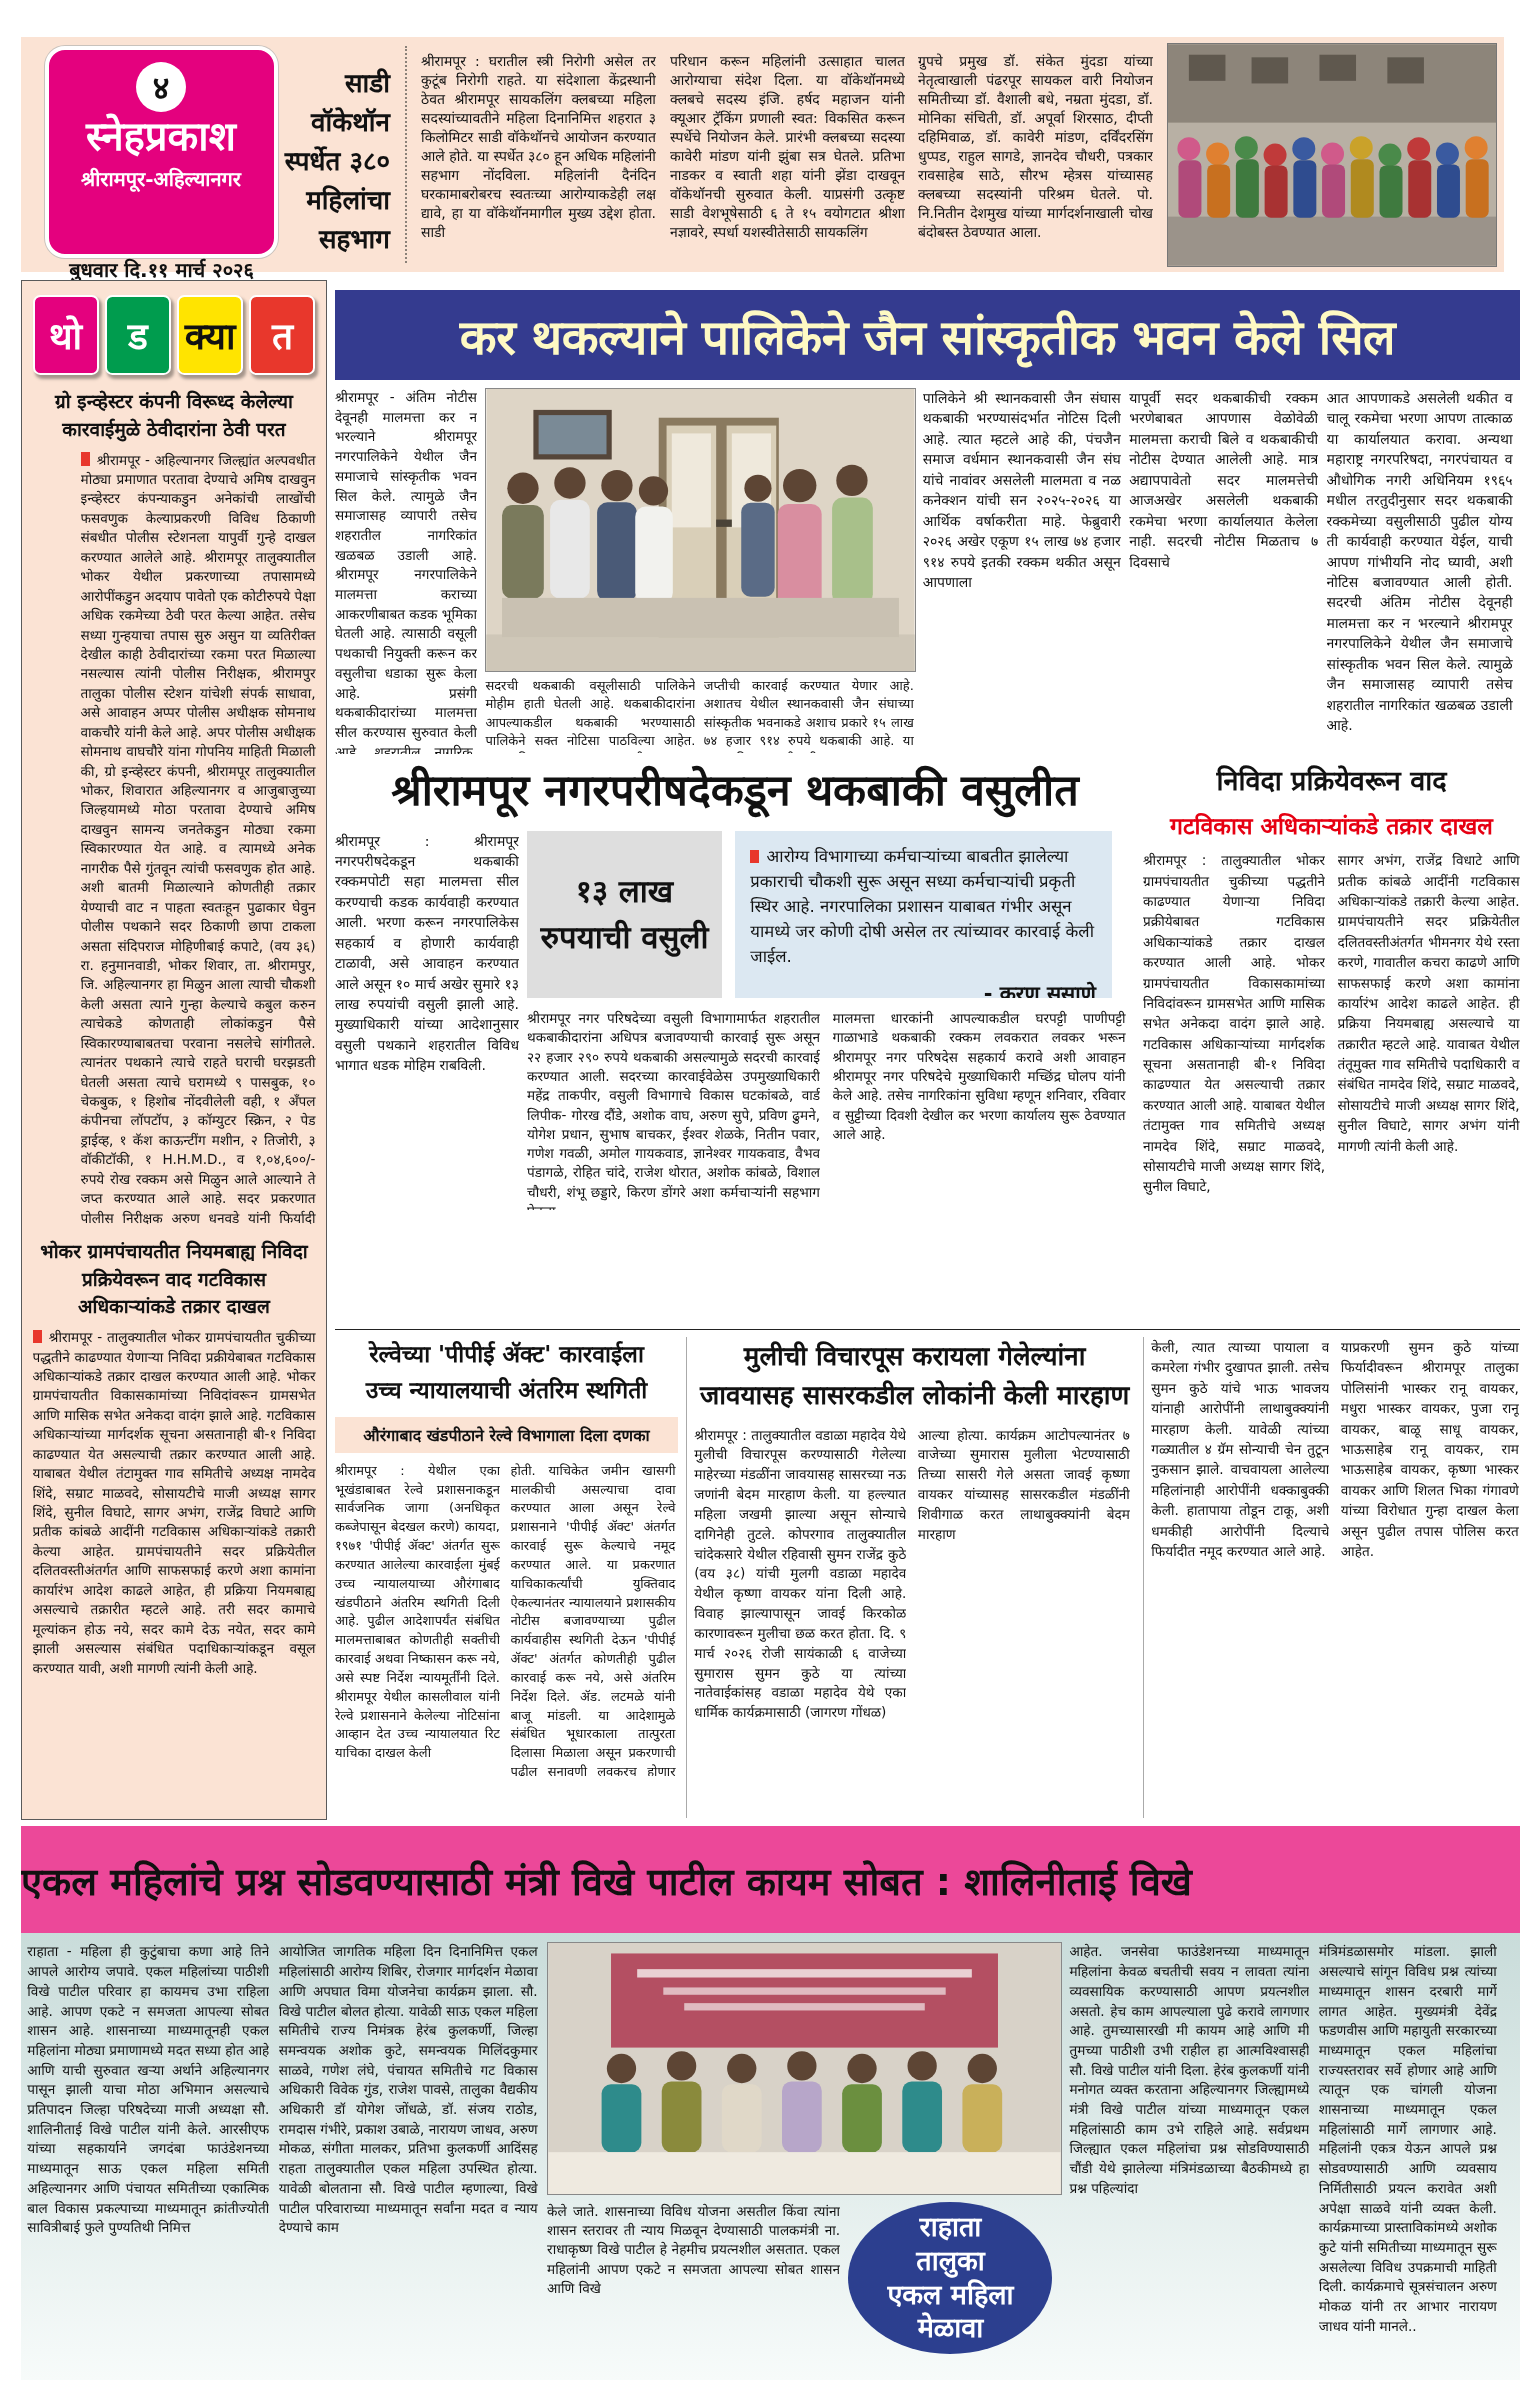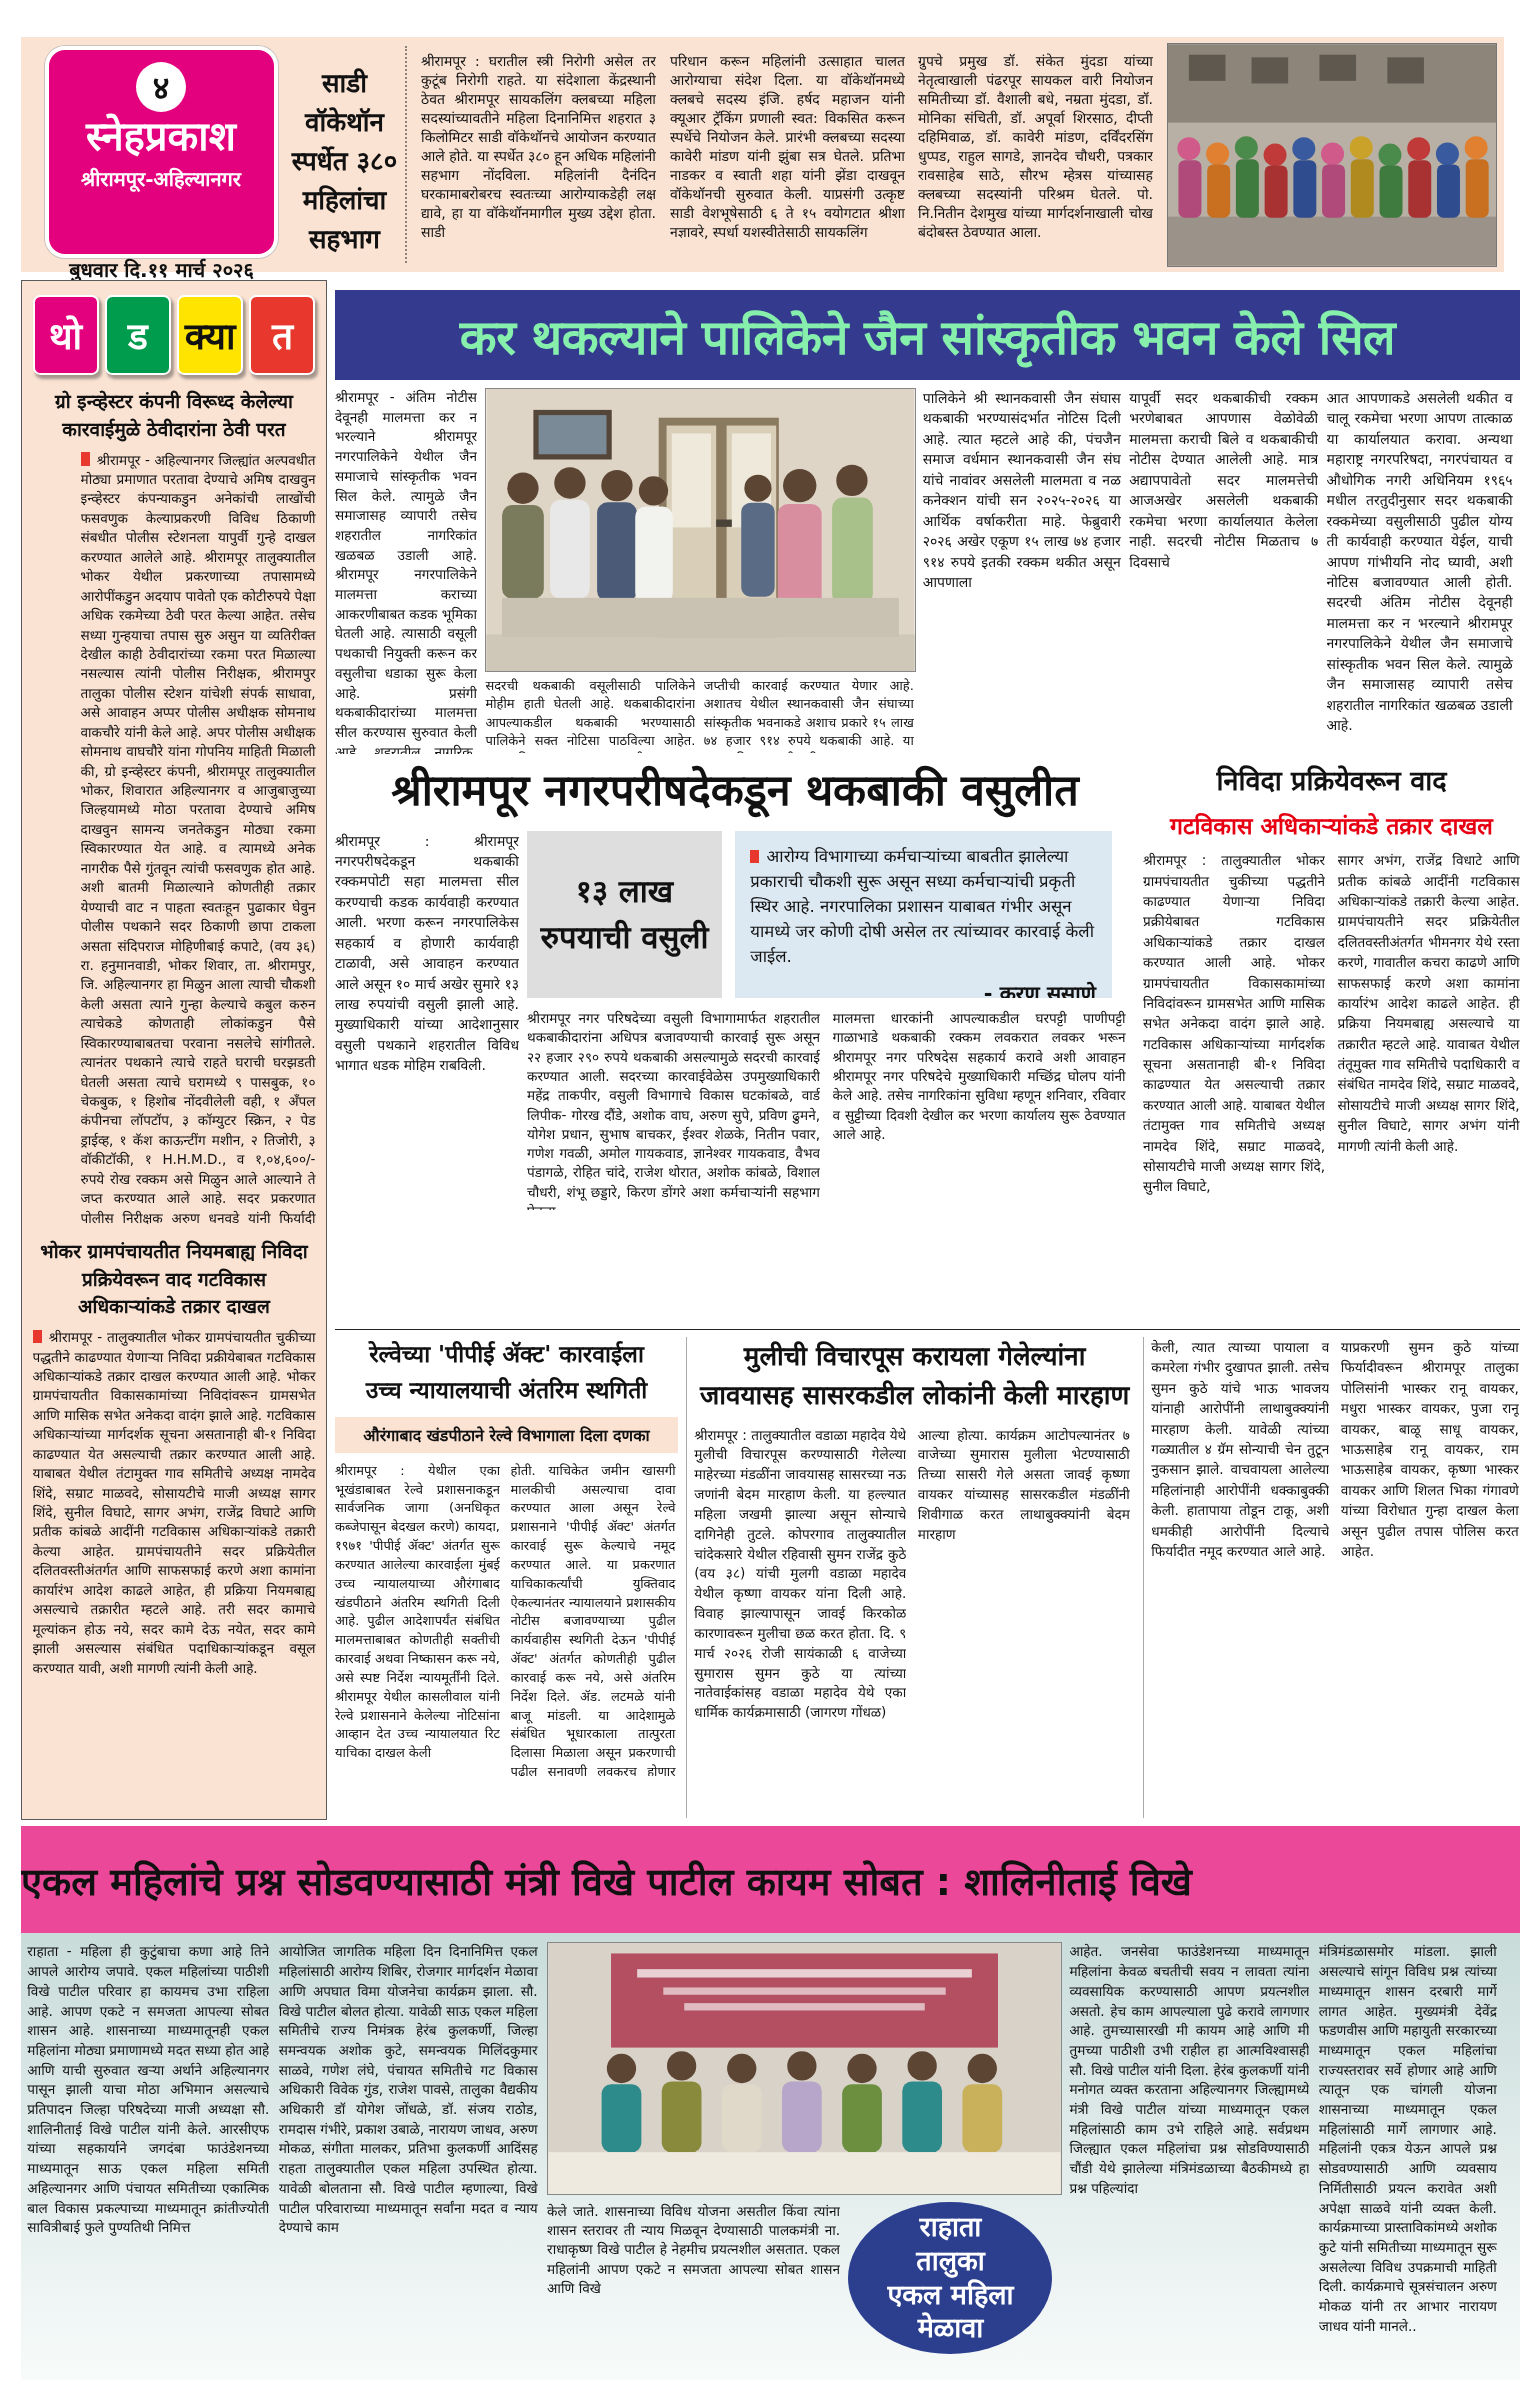--- a/index.html
+++ b/index.html
@@ -9,40 +9,40 @@
   .jtxt{text-align:justify;overflow:hidden;}
   
   .top-strip{left:21px;top:37px;width:1483px;height:235px;background:#fbe3d4;}
   .masthead{position:absolute;left:23.5px;top:9.4px;width:225px;height:204px;background:#e4017e;
             border:4.7px solid #fff;border-radius:20px;box-shadow:0 0 0 1px #c9c2bc;text-align:center;}
   .page-circle{width:50px;height:50px;border-radius:50%;background:#fff;margin:11.5px auto 2.1px auto;
                display:flex;align-items:center;justify-content:center;font-size:32px;font-weight:700;color:#111;}
   .mh-title{font-size:40px;font-weight:700;color:#fff;line-height:1.1;}
   .mh-sub{font-size:20px;font-weight:700;color:#fff;margin-top:7.3px;}
   .mh-date{position:absolute;left:23.5px;top:219px;width:234px;text-align:center;font-size:20px;font-weight:700;}
-  .ts-head{position:absolute;left:262px;top:27px;width:123px;text-align:center;
+  .ts-head{position:absolute;left:246px;top:27px;width:123px;text-align:right;
            font-size:26px;font-weight:700;line-height:1.5;}
   .ts-divider{position:absolute;left:384px;top:9.4px;height:217px;border-left:2.1px dotted #8a8178;}
   .ts-col{position:absolute;top:14.6px;width:235px;height:212px;font-size:14px;line-height:1.36;}
   .ts-photo{position:absolute;left:1146px;top:6.3px;width:328px;height:222px;border:1px solid #777;overflow:hidden;}
   
   .sidebar{left:21px;top:280px;width:306px;height:1540px;background:#fbe3d4;border:1.6px solid #5a5a5a;box-sizing:border-box;padding:9.4px 10.5px;}
   .tiles{display:flex;gap:6.3px;justify-content:center;margin-top:4.2px;}
   .tile{width:62px;height:76px;border-radius:7.3px;display:flex;align-items:center;justify-content:center;
         font-size:37px;font-weight:700;color:#fff;border:2.1px solid #fff;box-shadow:2.1px 3.1px 3.1px rgba(0,0,0,.35);}
   .tile.t0{background:#e4017e;}
   .tile.t1{background:#009c4e;}
   .tile.t2{background:#ffe400;color:#111;}
   .tile.t3{background:#e8372c;}
   .sb-head{font-size:19px;font-weight:700;text-align:center;line-height:1.45;margin:13.6px 0 7.3px 0;}
   .sb-body{font-size:13.6px;line-height:1.43;}
   .red-sq{display:inline-block;width:9px;height:13.6px;background:#e8372c;margin-right:7.3px;vertical-align:-1px;}
   
   .main-banner{left:335px;top:290px;width:1185px;height:90px;background:#343b8f;display:flex;align-items:center;justify-content:center;overflow:hidden;}
-  .main-banner span{color:#86efac;font-size:48px;font-weight:700;white-space:nowrap;letter-spacing:-0.5px;}
+  .main-banner span{color:#fef9c3;font-size:48px;font-weight:700;white-space:nowrap;letter-spacing:-0.5px;}
   
   .main-story{left:335px;top:388px;width:1185px;height:366px;display:flex;gap:8.4px;}
   .ms-c1{width:142px;font-size:13.6px;line-height:1.45;}
   .ms-photo-block{width:429px;}
   .ms-photo{width:429px;height:282px;border:1px solid #888;overflow:hidden;}
   .ms-below{display:flex;gap:8.4px;margin-top:5.2px;}
   .ms-below div{width:210px;height:76px;font-size:13px;line-height:1.4;}
   .ms-c3{width:198px;font-size:14px;line-height:1.46;}
   .ms-c4{width:189px;font-size:14px;line-height:1.46;}
   .ms-c5{width:186px;font-size:14px;line-height:1.46;}

